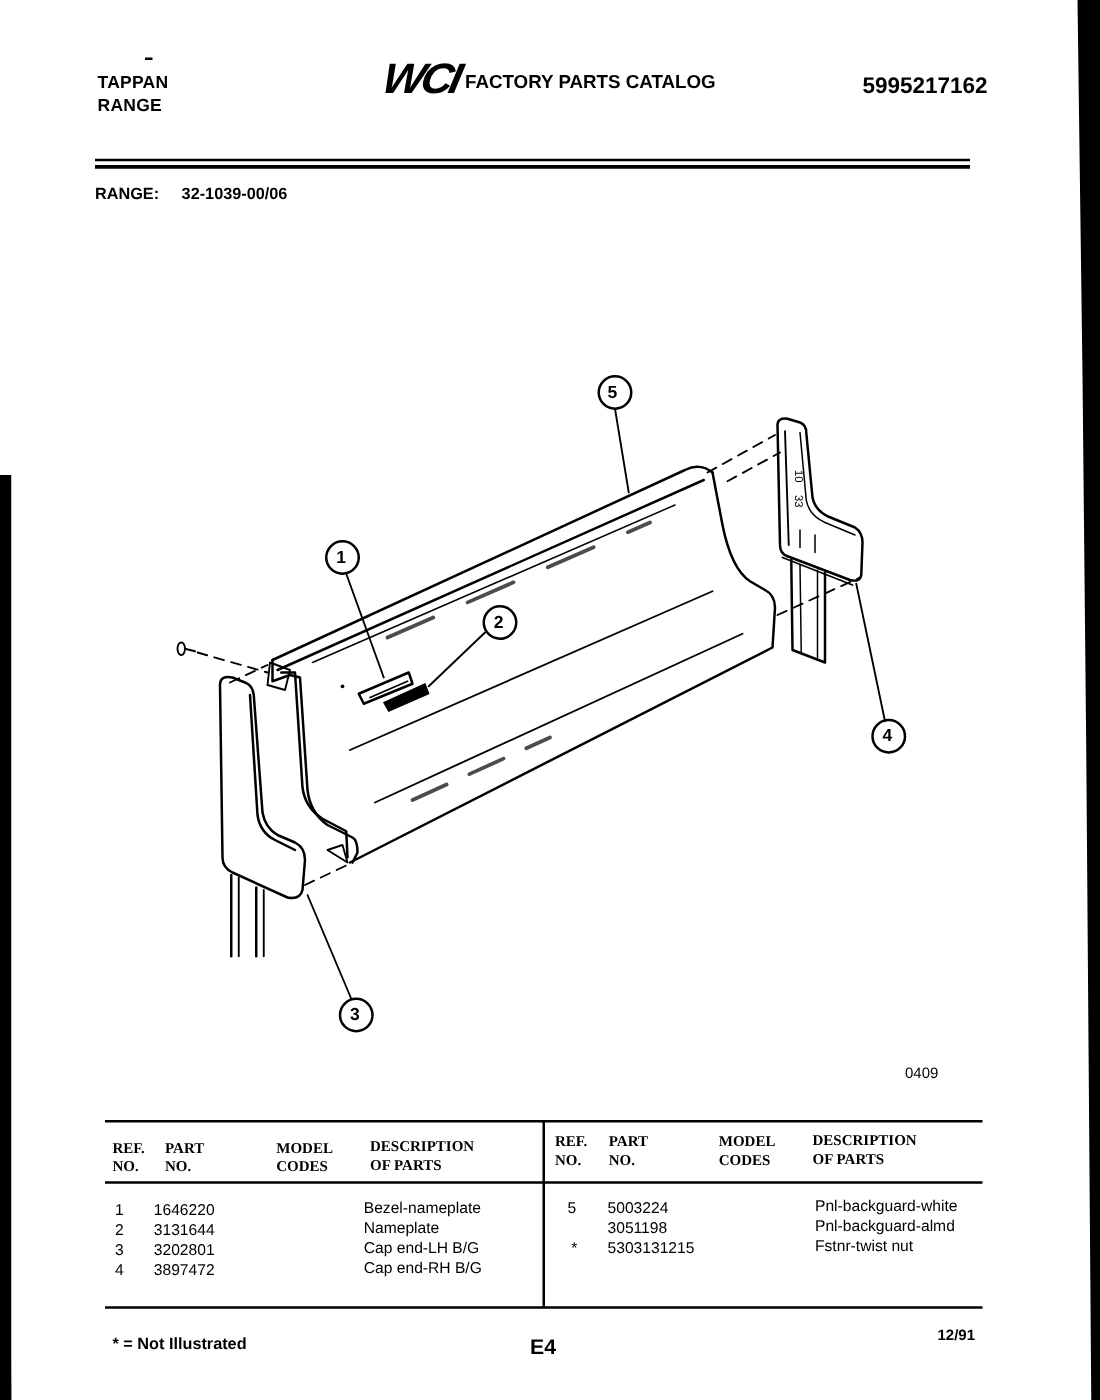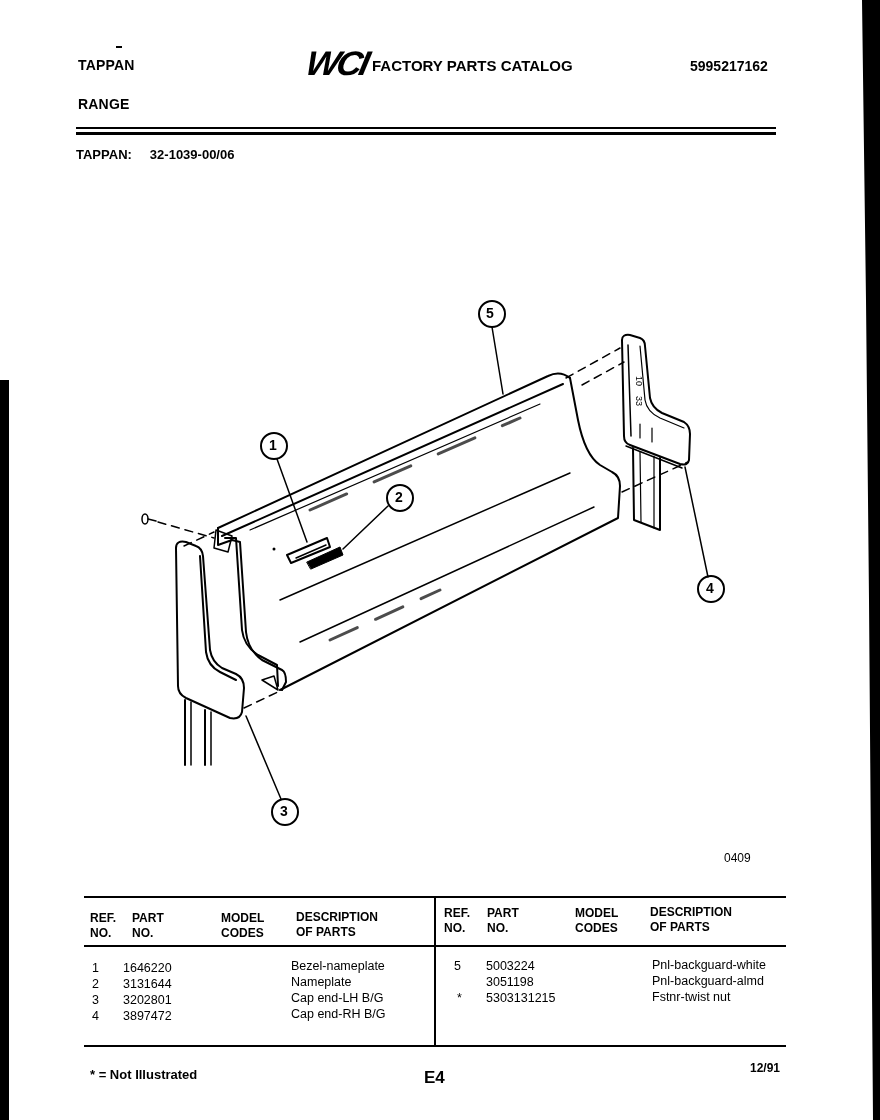--- a/index.html
+++ b/index.html
@@ -5,32 +5,32 @@
     html, body { margin: 0; padding: 0; }
     body {
       width: 880px; height: 1120px; position: relative; overflow: hidden;
       background: #ffffff; color: #000;
       font-family: "Liberation Sans", sans-serif;
     }
     .abs { position: absolute; }
     .bold { font-weight: bold; }
     .hdr-text { font-size: 14px; font-weight: bold; letter-spacing: 0.2px; }
     #brand-line1 { left: 78px; top: 57px; }
-    #brand-line2 { left: 78px; top: 76px; margin-top: 20px; }
+    #brand-line2 { left: 78px; top: 76px; }
     #brand-dash { left: 116px; top: 46px; width: 6px; height: 2px; background: #000; }
     #logo { left: 308px; top: 46px; font-size: 34px; font-weight: bold; font-style: italic;
       letter-spacing: -3px; transform: skewX(-12deg) scaleX(1.05); line-height: 34px; }
     #catalog-title { left: 372px; top: 57px; font-size: 15px; font-weight: bold; }
-    #catalog-number { left: 690px; top: 58px; font-size: 14px; font-weight: bold; }
+    #catalog-number { left: 690px; top: 58px; font-size: 18px; font-weight: bold; }
     .rule { position: absolute; background: #000; }
     #model-line { left: 76px; top: 147px; font-size: 13px; font-weight: bold; }
     #model-line .lbl { margin-right: 18px; }
     #diagram { position: absolute; left: 0; top: 0; }
     #fig-code { left: 724px; top: 851px; font-size: 12px; }
-    .th { position: absolute; font-size: 12px; font-weight: bold; line-height: 15px; }
+    .th { position: absolute; font-size: 12px; font-weight: bold; line-height: 15px; font-family: Liberation Serif, serif; }
     .td { position: absolute; font-size: 12.5px; line-height: 16px; }
     #footnote { left: 90px; top: 1067px; font-size: 13px; font-weight: bold; }
     #page-code { left: 424px; top: 1068px; font-size: 17px; font-weight: bold; }
     #date-code { left: 750px; top: 1061px; font-size: 12px; font-weight: bold; }
     .scan-left { position: absolute; left: 0; top: 380px; width: 9px; height: 740px; background: #000; }
   </style>
 </head>
 <body>
 
 <div class="scan-left"></div>
@@ -43,21 +43,21 @@
 <div id="brand-line1" class="abs hdr-text">TAPPAN</div>
 <div id="brand-line2" class="abs hdr-text">RANGE</div>
 <div id="logo" class="abs">WCI</div>
 <div id="catalog-title" class="abs">FACTORY PARTS CATALOG</div>
 <div id="catalog-number" class="abs">5995217162</div>
 
 <div class="rule" style="left:76px;top:127px;width:700px;height:2px;"></div>
 <div class="rule" style="left:76px;top:132px;width:700px;height:3px;"></div>
 
 <div id="model-line" class="abs">
-  <span class="lbl">TAPPAN:</span><span>32-1039-00/06</span>
+  <span class="lbl">RANGE:</span><span>32-1039-00/06</span>
 </div>
 
 <svg id="diagram" width="880" height="880" fill="none" stroke="#000" stroke-width="2" stroke-linejoin="round" stroke-linecap="round">
 
   <g>
 
     <path d="M218,528 L548,376 Q560,370 570,378"></path>
     <path d="M222,536 L563,384"></path>
 
     <path d="M570,378 L578,420 Q585,455 600,465 L612,472 Q620,476 620,486 L618,518 L280,690"></path>

